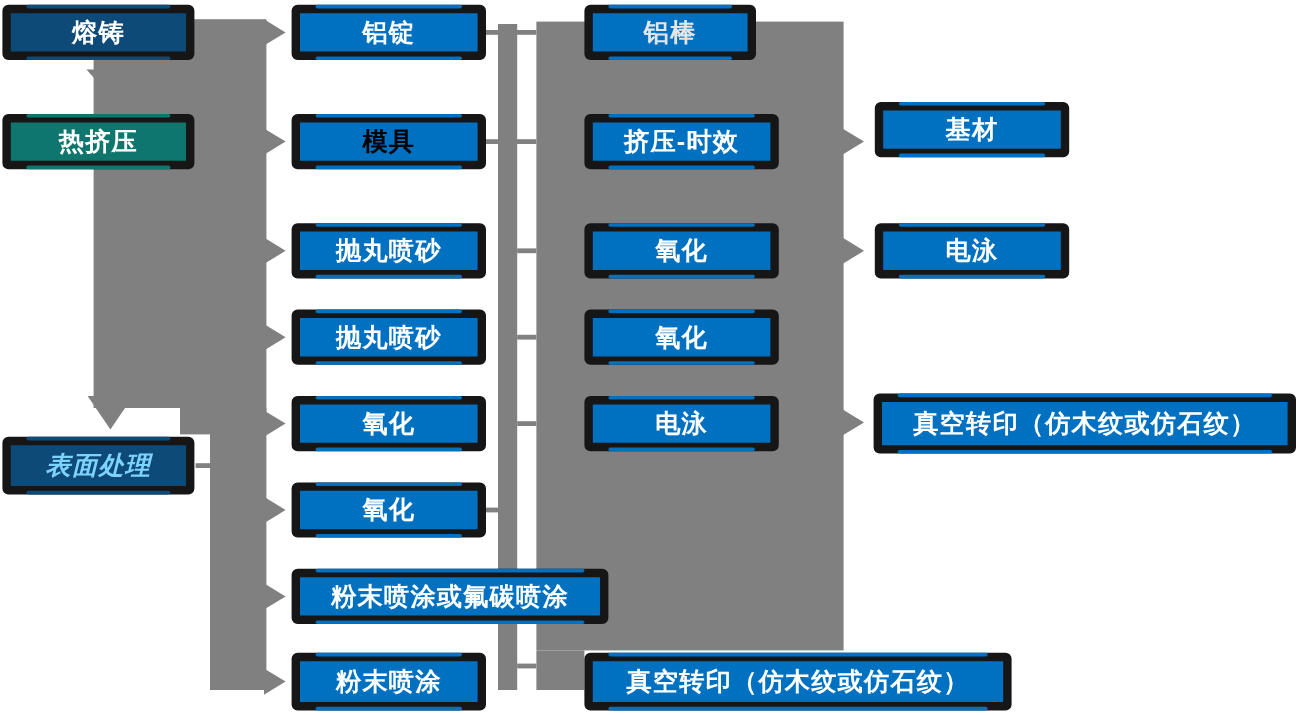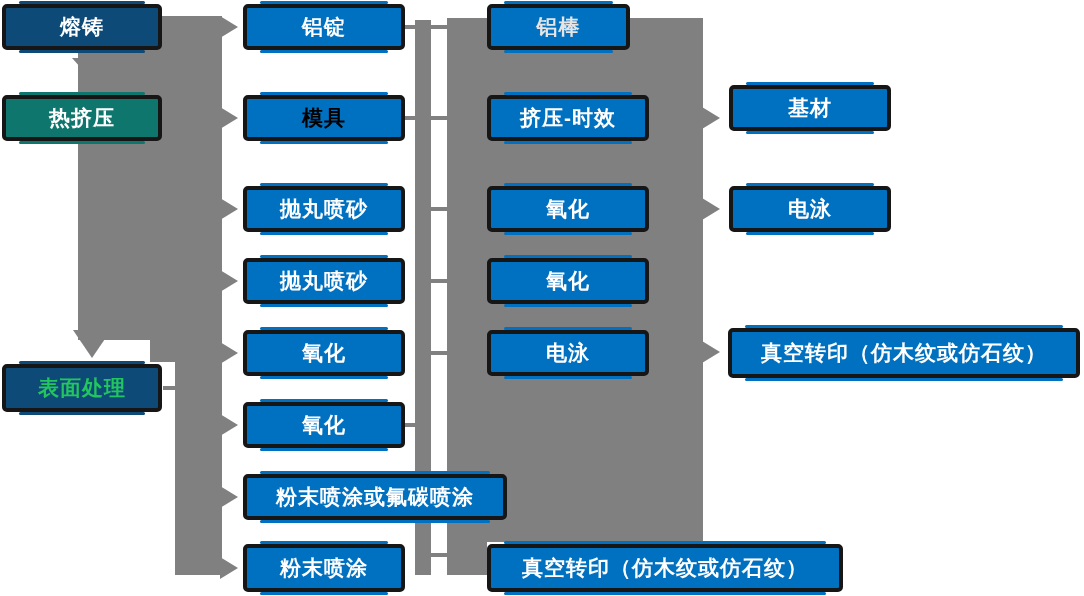--- a/index.html
+++ b/index.html
@@ -9,21 +9,21 @@
     height: 596px;
     overflow: hidden;
     font-family: "Liberation Sans", "DejaVu Sans", sans-serif;
   }
   .band { position: absolute; z-index: 0; }
   .arrow { position: absolute; width: 0; height: 0; z-index: 0; }
   .node {
     position: absolute;
     z-index: 1;
     box-sizing: border-box;
-    border: 4px solid #c4b5fd;
+    border: 7px solid #c4b5fd;
     border-radius: 5px;
     display: flex;
     align-items: center;
     justify-content: center;
     font-weight: bold;
     font-size: 21px;
     letter-spacing: 1px;
     white-space: nowrap;
   }
   
@@ -65,21 +65,21 @@
     <div class="arrow" style="left: 220px; top: 414px; border-top: 11px solid transparent; border-bottom: 11px solid transparent; border-left: 18px solid rgb(128, 128, 128);"></div>
     <div class="arrow" style="left: 220px; top: 486px; border-top: 11px solid transparent; border-bottom: 11px solid transparent; border-left: 18px solid rgb(128, 128, 128);"></div>
     <div class="arrow" style="left: 220px; top: 557px; border-top: 11px solid transparent; border-bottom: 11px solid transparent; border-left: 18px solid rgb(128, 128, 128);"></div>
     <div class="arrow" style="left: 702px; top: 107px; border-top: 11px solid transparent; border-bottom: 11px solid transparent; border-left: 18px solid rgb(128, 128, 128);"></div>
     <div class="arrow" style="left: 702px; top: 198px; border-top: 11px solid transparent; border-bottom: 11px solid transparent; border-left: 18px solid rgb(128, 128, 128);"></div>
     <div class="arrow" style="left: 702px; top: 341px; border-top: 11px solid transparent; border-bottom: 11px solid transparent; border-left: 18px solid rgb(128, 128, 128);"></div>
     <div class="arrow" style="left: 72px; top: 58px; border-left: 27px solid transparent; border-right: 27px solid transparent; border-top: 30px solid rgb(128, 128, 128);"></div>
     <div class="arrow" style="left: 73px; top: 330px; border-left: 19px solid transparent; border-right: 19px solid transparent; border-top: 28px solid rgb(128, 128, 128);"></div>
     <div class="node" style="left: 2px; top: 4px; width: 160px; height: 46px; background-color: rgb(13, 74, 120); border-color: rgb(22, 22, 22); color: rgb(255, 255, 255);">熔铸</div>
     <div class="node" style="left: 2px; top: 95px; width: 160px; height: 46px; background-color: #0f766e; border-color: rgb(22, 22, 22); color: rgb(255, 255, 255);">热挤压</div>
-    <div class="node" style="left: 2px; top: 364px; width: 160px; height: 48px; background-color: rgb(13, 74, 120); border-color: rgb(22, 22, 22); color: #22c55e;">表面处理</div>
+    <div class="node" style="left: 2px; top: 364px; width: 160px; height: 48px; background-color: rgb(13, 74, 120); border-color: rgb(22, 22, 22); color: #7dd3fc; font-style: italic;">表面处理</div>
     <div class="node" style="left: 243px; top: 4px; width: 162px; height: 46px; background-color: rgb(0, 112, 192); border-color: rgb(22, 22, 22); color: rgb(255, 255, 255);">铝锭</div>
     <div class="node" style="left: 243px; top: 95px; width: 162px; height: 46px; background-color: rgb(0, 112, 192); border-color: rgb(22, 22, 22); color: #000000;">模具</div>
     <div class="node" style="left: 243px; top: 186px; width: 162px; height: 46px; background-color: rgb(0, 112, 192); border-color: rgb(22, 22, 22); color: rgb(255, 255, 255);">抛丸喷砂</div>
     <div class="node" style="left: 243px; top: 258px; width: 162px; height: 46px; background-color: rgb(0, 112, 192); border-color: rgb(22, 22, 22); color: rgb(255, 255, 255);">抛丸喷砂</div>
     <div class="node" style="left: 243px; top: 330px; width: 162px; height: 46px; background-color: rgb(0, 112, 192); border-color: rgb(22, 22, 22); color: rgb(255, 255, 255);">氧化</div>
     <div class="node" style="left: 243px; top: 402px; width: 162px; height: 46px; background-color: rgb(0, 112, 192); border-color: rgb(22, 22, 22); color: rgb(255, 255, 255);">氧化</div>
     <div class="node" style="left: 243px; top: 474px; width: 264px; height: 46px; background-color: rgb(0, 112, 192); border-color: rgb(22, 22, 22); color: rgb(255, 255, 255);">粉末喷涂或氟碳喷涂</div>
     <div class="node" style="left: 243px; top: 544px; width: 162px; height: 48px; background-color: rgb(0, 112, 192); border-color: rgb(22, 22, 22); color: rgb(255, 255, 255);">粉末喷涂</div>
     <div class="node" style="left: 487px; top: 4px; width: 143px; height: 46px; background-color: rgb(0, 112, 192); border-color: rgb(22, 22, 22); color: #e5e5e5;">铝棒</div>
     <div class="node" style="left: 487px; top: 95px; width: 162px; height: 46px; background-color: rgb(0, 112, 192); border-color: rgb(22, 22, 22); color: rgb(255, 255, 255);">挤压-时效</div>

